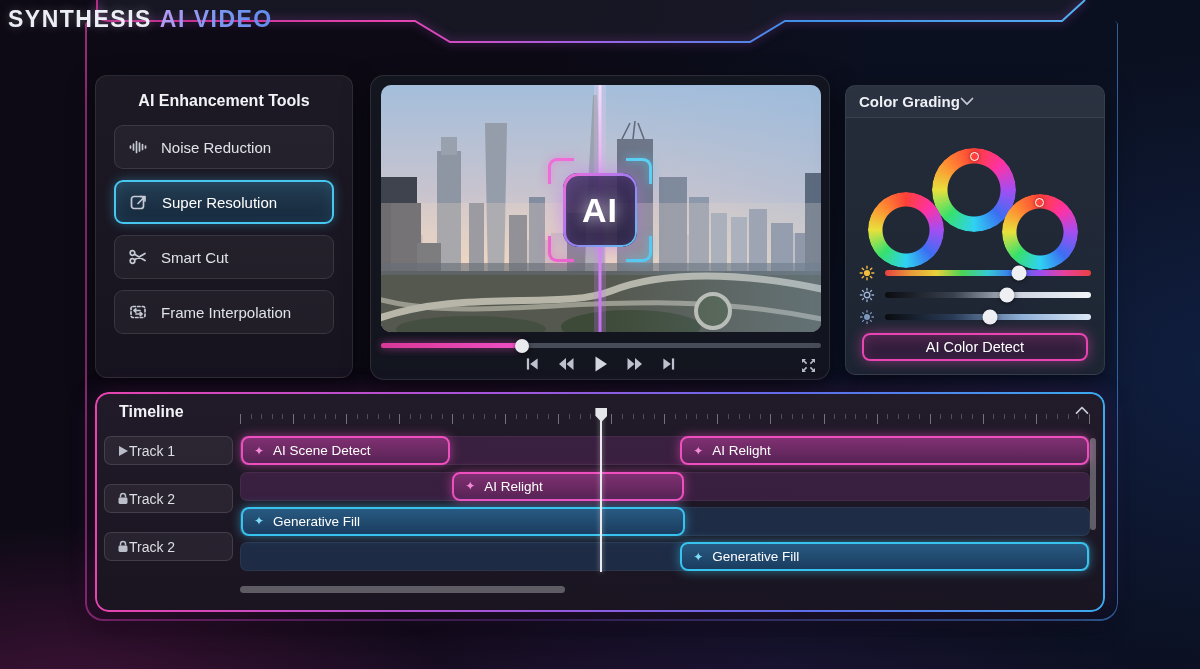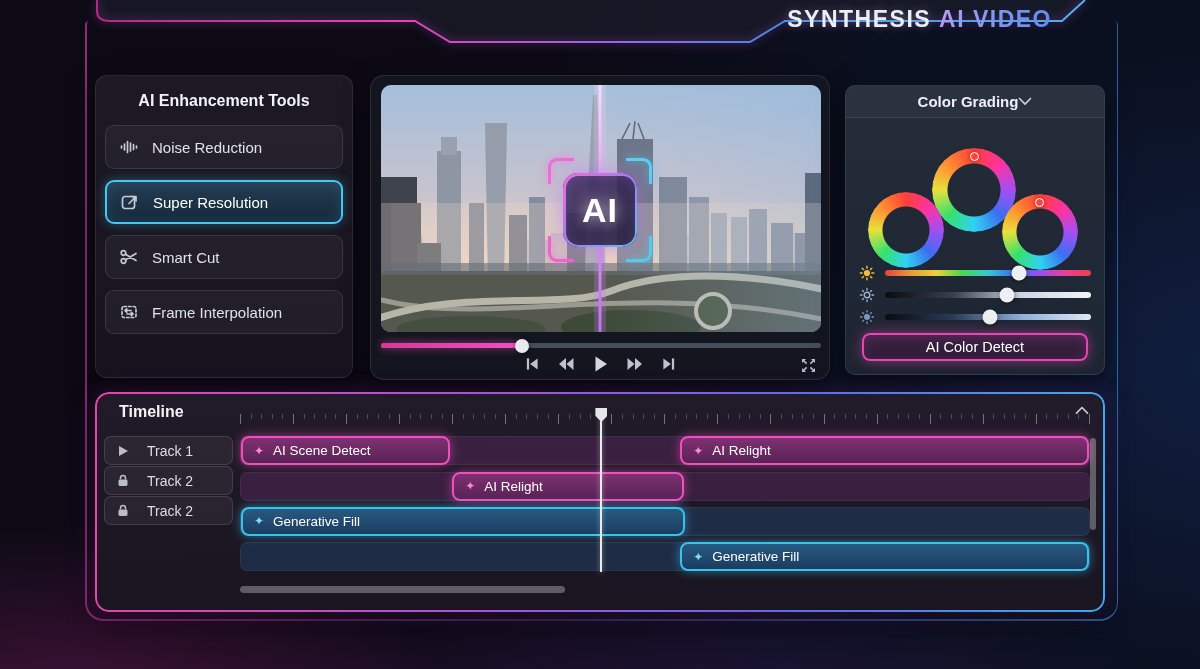--- a/index.html
+++ b/index.html
@@ -21,39 +21,39 @@
     border-radius:4px 4px 18px 18px; padding:0 1.5px 2px 1.5px; opacity:.75; pointer-events:none;
     background:linear-gradient(100deg, rgba(225,58,172,.85), rgba(130,85,225,.45) 50%, rgba(65,155,238,.85));
     -webkit-mask:linear-gradient(#fff 0 0) content-box, linear-gradient(#fff 0 0);
     -webkit-mask-composite:xor; mask:linear-gradient(#fff 0 0) content-box, linear-gradient(#fff 0 0); mask-composite:exclude;
     filter:drop-shadow(0 0 8px rgba(170,60,190,.45));
   }
 
   
   .header-svg{ position:absolute; left:0; top:0; }
   .app-title{
-    position:absolute; left:16px; top:6px; width:1036px; text-align:right;
+    position:absolute; left:8px; top:6px; width:1036px; text-align:left;
     font-size:23px; font-weight:700; letter-spacing:1.5px;
   }
   .app-title .t-main{ color:#eceef6; text-shadow:0 0 10px rgba(255,255,255,.25); }
   .app-title .t-accent{
     background:linear-gradient(90deg,#b59bf2,#7e98f0,#5f8cee);
     -webkit-background-clip:text; background-clip:text; color:transparent;
   }
 
   
   .panel{ position:absolute; border-radius:12px; }
 
   
   .tools{
     left:95px; top:75px; width:258px; height:303px;
     background:linear-gradient(180deg, rgba(30,26,38,.96), rgba(24,20,32,.96));
     border:1px solid rgba(255,255,255,.09);
     box-shadow:0 10px 26px rgba(0,0,0,.5);
-    padding:0 9px;
+    padding:0 18px;
   }
   .tools-title{ text-align:center; padding:16px 0 4px; font-size:16px; font-weight:700; color:#f2f3f7; }
   .tool-btn{
     margin-top:11px; height:44px; border-radius:9px;
     display:flex; align-items:center; gap:13px; padding:0 13px;
     background:rgba(255,255,255,.045); border:1px solid rgba(255,255,255,.11);
     color:#dfe2e9; font-size:15px; cursor:pointer;
   }
   .tool-btn.selected{
     background:linear-gradient(180deg, rgba(42,92,122,.55), rgba(20,52,76,.6));
@@ -102,21 +102,21 @@
   .fullscreen{ position:absolute; right:13px; top:282px; cursor:pointer; }
 
   
   .grading{
     left:845px; top:85px; width:260px; height:290px;
     background:linear-gradient(180deg, rgba(38,46,60,.96), rgba(30,38,51,.96));
     border:1px solid rgba(255,255,255,.09); border-radius:10px;
     box-shadow:0 10px 26px rgba(0,0,0,.5);
   }
   .grading-header{
-    height:32px; display:flex; align-items:center; justify-content:center;
+    height:32px; display:flex; align-items:center; justify-content:flex-start;
     padding:0 13px; border-bottom:1px solid rgba(255,255,255,.07);
     background:rgba(255,255,255,.03); border-radius:10px 10px 0 0;
   }
   .grading-header .g-title{ font-size:15px; font-weight:600; color:#eef0f5; }
   .wheels{ position:relative; height:150px; }
   .wheel{ position:absolute; border-radius:50%; cursor:pointer;
     background:conic-gradient(#ff4038,#ff32a2,#a44ef2,#3c6ef2,#2fd2f2,#37e06c,#e8e03c,#ff8c32,#ff4038);
     -webkit-mask:radial-gradient(circle, transparent 0 var(--hole), #000 calc(var(--hole) + 1px));
     mask:radial-gradient(circle, transparent 0 var(--hole), #000 calc(var(--hole) + 1px));
   }
@@ -151,22 +151,22 @@
   .timeline::before{
     content:""; position:absolute; inset:0; border-radius:14px; padding:2px; pointer-events:none;
     background:linear-gradient(90deg,#e843ae,#a455dc 40%,#5e6cea 70%,#3aaaef);
     -webkit-mask:linear-gradient(#fff 0 0) content-box, linear-gradient(#fff 0 0);
     -webkit-mask-composite:xor; mask:linear-gradient(#fff 0 0) content-box, linear-gradient(#fff 0 0); mask-composite:exclude;
   }
   .tl-title{ position:absolute; left:24px; top:11px; font-size:16px; font-weight:700; color:#f2f3f7;text-align:center; }
   .tl-collapse{ position:absolute; right:16px; top:9px; cursor:pointer; }
   .tl-labels{ position:absolute; left:9px; top:44px; width:129px; }
   .track-header{
-    height:29px; margin-bottom:1px; border-radius:7px;
-    display:flex; align-items:center; gap:18px; padding:0 12px;
+    height:29px; margin-bottom:19px; border-radius:7px;
+    display:flex; align-items:center; gap:0; padding:0 12px;
     background:rgba(255,255,255,.055); border:1px solid rgba(255,255,255,.12);
     color:#dcdee4; font-size:14px; cursor:pointer;
   }
   .tl-lanes{ position:absolute; left:145px; top:22px; width:850px; height:168px; }
   .tl-ruler{ position:absolute; left:0; top:0; width:100%; height:12px; display:flex; justify-content:space-between; align-items:flex-start; cursor:pointer; }
   .tl-ruler i{ width:1px; height:5px; background:rgba(255,255,255,.22); }
   .tl-ruler i.major{ height:10px; background:rgba(255,255,255,.38); }
   .lane-row{ position:absolute; left:0; width:100%; height:29px; border-radius:7px; border:1px solid rgba(255,255,255,.05); }
   .lane-1{ top:22px; background:rgba(96,42,100,.42); }
   .lane-2{ top:57.5px; background:rgba(96,42,100,.42); }

